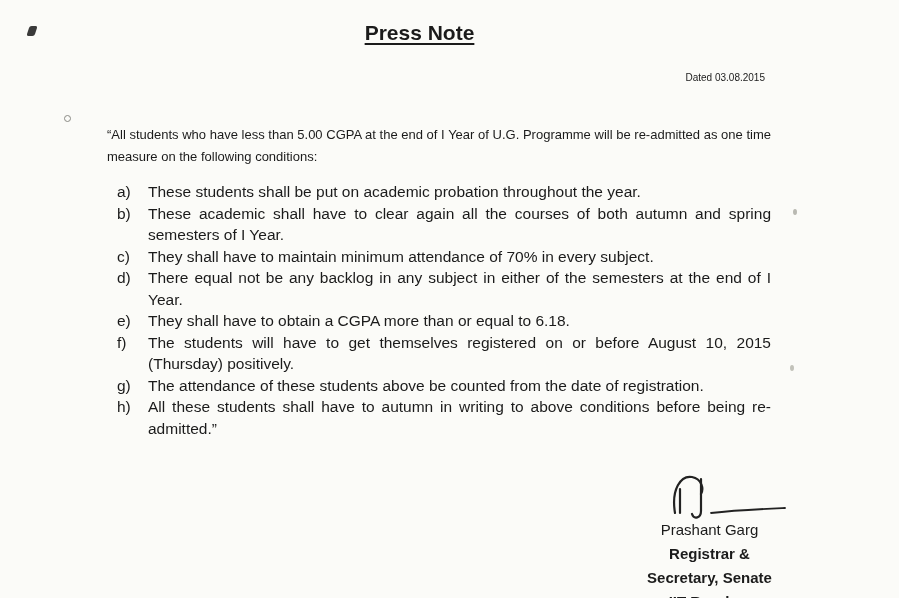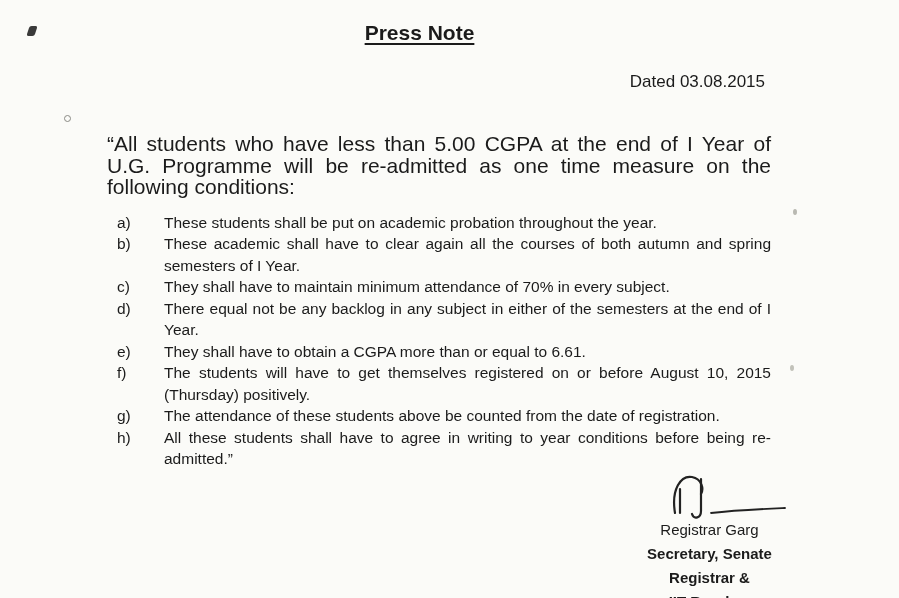--- a/index.html
+++ b/index.html
@@ -18,43 +18,43 @@
     font-size: 21px;
     font-weight: bold;
     text-align: center;
     margin: 21px 60px 0 0;
   }
   .title span { text-decoration: underline; text-underline-offset: 3px; }
 
   .date {
     text-align: right;
     margin: 27px 134px 0 0;
-    font-size: 17px;
+    font-size: 10px;
     padding-left: 10px;
   }
 
   .intro {
     margin: 41px 128px 4px 107px;
-    font-size: 21px;
+    font-size: 13px;
     line-height: 21.5px;
     text-align: justify;
   }
 
   .conditions {
     list-style: none;
     margin: 14px 128px 0 0;
     padding: 0 0 0 117px;
   }
   .conditions li {
     display: flex;
     font-size: 15.5px;
     line-height: 21.5px;
   }
   .conditions .marker { width: 31px; flex-shrink: 0; }
-  .conditions .text { flex: 1; text-align: justify; margin-left: 16px; }
+  .conditions .text { flex: 1; text-align: justify; }
 
   .sig-block {
     position: absolute;
     left: 612px;
     top: 448px;
     width: 195px;
     text-align: center;
     font-size: 15px;
   }
   .sig-mark { display: block; margin: 0 auto; padding-left: 55px; }
@@ -128,42 +128,42 @@
     <li>
       <span class="marker">c)</span>
       <span class="text">They shall have to maintain minimum attendance of 70% in every subject.</span>
     </li>
     <li>
       <span class="marker">d)</span>
       <span class="text">There equal not be any backlog in any subject in either of the semesters at the end of I Year.</span>
     </li>
     <li>
       <span class="marker">e)</span>
-      <span class="text">They shall have to obtain a CGPA more than or equal to 6.61.</span>
+      <span class="text">They shall have to obtain a CGPA more than or equal to 6.18.</span>
     </li>
     <li>
       <span class="marker">f)</span>
       <span class="text">The students will have to get themselves registered on or before August 10, 2015 (Thursday) positively.</span>
     </li>
     <li>
       <span class="marker">g)</span>
       <span class="text">The attendance of these students above be counted from the date of registration.</span>
     </li>
     <li>
       <span class="marker">h)</span>
-      <span class="text">All these students shall have to agree in writing to year conditions before being re-admitted.”</span>
+      <span class="text">All these students shall have to autumn in writing to above conditions before being re-admitted.”</span>
     </li>
   </ol>
 
   <div class="sig-block">
     <svg class="sig-mark" width="150" height="50" viewBox="0 0 150 50" fill="none" xmlns="http://www.w3.org/2000/svg">
       <path d="M8 44 C4 20, 14 6, 25 8 C35 10, 37 20, 34 25" stroke="#222" stroke-width="2.2" fill="none" stroke-linecap="round"></path>
       <path d="M13 20 L13 44" stroke="#222" stroke-width="2.2" stroke-linecap="round"></path>
       <path d="M34 10 L34 42 C34 49 27 51 25 45" stroke="#222" stroke-width="2.2" fill="none" stroke-linecap="round"></path>
       <path d="M44 44 C70 41, 95 40, 118 39" stroke="#222" stroke-width="1.8" fill="none" stroke-linecap="round"></path>
     </svg>
-    <div class="sig-name">Registrar Garg</div>
+    <div class="sig-name">Prashant Garg</div>
+    <div class="sig-bold">Registrar &amp;</div>
     <div class="sig-bold">Secretary, Senate</div>
-    <div class="sig-bold">Registrar &amp;</div>
     <div class="sig-bold">IIT Roorkee</div>
   </div>
 
 </div>
 
 </body></html>

